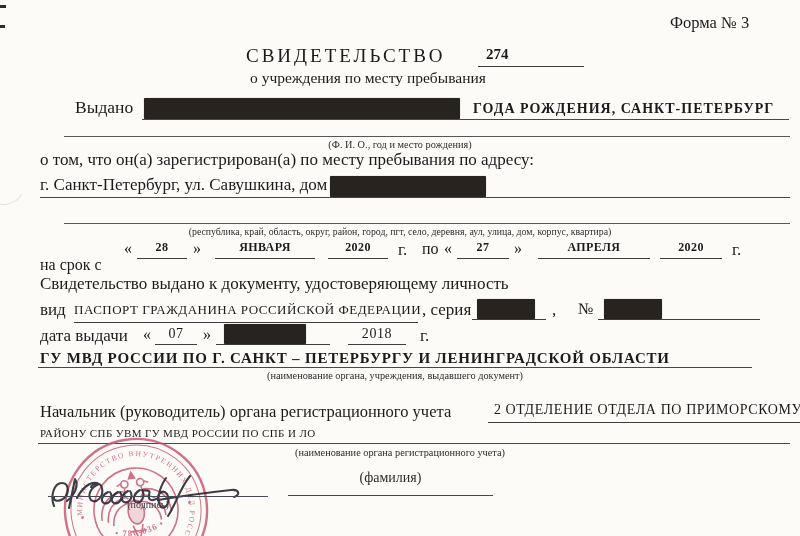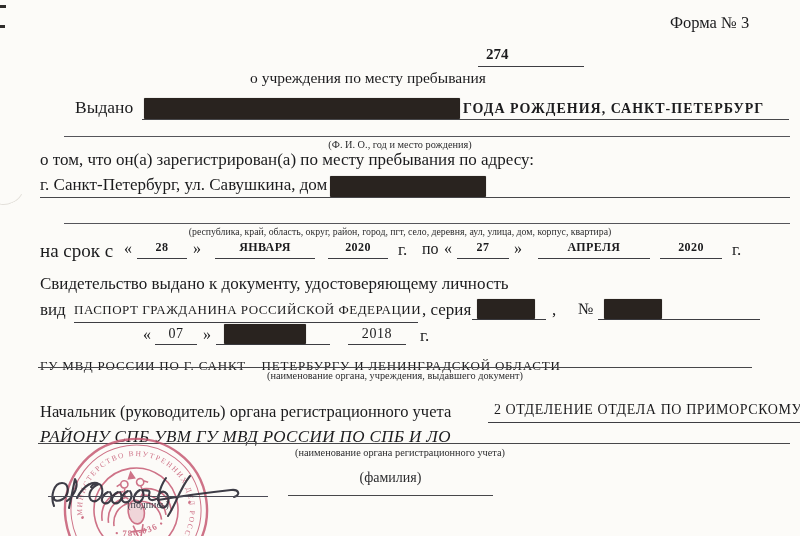--- a/index.html
+++ b/index.html
@@ -27,39 +27,40 @@
 </head>
 <body>
 
 <div class="page">
 
   <div class="speck" style="left:0;top:5px;width:6px;height:3px;"></div>
   <div class="speck" style="left:0;top:25px;width:5px;height:3px;"></div>
   <div class="swirl" style="left:-8px;top:182px;"></div>
 
   <div class="abs lbl" style="left:670px;top:13px;font-size:16.5px;">Форма № 3</div>
+  <div class="abs" style="left:246px;top:45px;font-size:19px;letter-spacing:3px;white-space:nowrap;">СВИДЕТЕЛЬСТВО</div>
   <div class="fld" style="left:478px;top:46px;width:98px;height:20px;text-align:left;padding-left:8px;font-weight:bold;font-size:15px;">274</div>
   <div class="abs" style="left:250px;top:69px;font-size:15.5px;white-space:nowrap;">о учреждения по месту пребывания</div>
 
   <div class="abs lbl" style="left:75px;top:97px;font-size:17.5px;">Выдано</div>
   <div class="redact" style="left:144px;top:98px;width:316px;height:21px;"></div>
-  <div class="abs" style="left:463px;top:101px;font-weight:bold;font-size:14px;letter-spacing:1px;white-space:nowrap;">ГОДА РОЖДЕНИЯ, САНКТ-ПЕТЕРБУРГ</div>
+  <div class="abs" style="left:473px;top:101px;font-weight:bold;font-size:14px;letter-spacing:1px;white-space:nowrap;">ГОДА РОЖДЕНИЯ, САНКТ-ПЕТЕРБУРГ</div>
   <div class="line" style="left:142px;top:119px;width:647px;"></div>
   <div class="line line2" style="left:64px;top:136px;width:726px;"></div>
   <div class="abs lbl" style="left:40px;top:150px;">о том, что он(а) зарегистрирован(а) по месту пребывания по адресу:</div>
 
   <div class="abs cap" style="left:0;top:139px;width:800px;">(Ф. И. О., год и место рождения)</div>
 
   <div class="abs lbl" style="left:40px;top:175px;">г. Санкт-Петербург, ул. Савушкина, дом</div>
   <div class="redact" style="left:330px;top:176px;width:156px;height:21px;"></div>
   <div class="line" style="left:40px;top:197px;width:750px;"></div>
   <div class="line line2" style="left:64px;top:223px;width:726px;"></div>
   <div class="abs cap" style="left:0;top:226px;width:800px;font-size:9.8px;">(республика, край, область, округ, район, город, пгт, село, деревня, аул, улица, дом, корпус, квартира)</div>
 
-  <div class="abs lbl" style="left:40px;top:240px;font-size:19px;">на срок с</div>
+  <div class="abs lbl" style="left:40px;top:256px;font-size:16px;">на срок с</div>
   <div class="abs lbl quote" style="left:124px;top:240px;">«</div>
   <div class="fld val" style="left:137px;top:238px;width:50px;height:18px;padding-top:2px;">28</div>
   <div class="abs lbl quote" style="left:193px;top:240px;">»</div>
   <div class="fld val" style="left:215px;top:238px;width:100px;height:18px;padding-top:2px;">ЯНВАРЯ</div>
   <div class="fld val" style="left:328px;top:238px;width:60px;height:18px;padding-top:2px;">2020</div>
   <div class="abs lbl" style="left:398px;top:240px;">г.</div>
   <div class="abs lbl" style="left:422px;top:240px;font-size:16px;">по</div>
   <div class="abs lbl quote" style="left:444px;top:240px;">«</div>
   <div class="fld val" style="left:457px;top:238px;width:52px;height:18px;padding-top:2px;">27</div>
   <div class="abs lbl quote" style="left:514px;top:240px;">»</div>
@@ -73,36 +74,37 @@
   <div class="abs lbl" style="left:422px;top:300px;">, серия</div>
   <div class="fld" style="left:472px;top:299px;width:74px;height:20px;">
     <div class="redact" style="left:5px;top:0;width:58px;height:20px;"></div>
   </div>
   <div class="abs lbl" style="left:552px;top:300px;">,</div>
   <div class="abs lbl" style="left:578px;top:300px;font-size:16px;">№</div>
   <div class="fld" style="left:598px;top:299px;width:162px;height:20px;">
     <div class="redact" style="left:6px;top:0;width:58px;height:20px;"></div>
   </div>
 
+  <div class="abs lbl" style="left:40px;top:326px;">дата выдачи</div>
   <div class="abs lbl quote" style="left:143px;top:326px;">«</div>
   <div class="fld vallight" style="left:155px;top:324px;width:42px;height:18px;padding-top:2px;">07</div>
   <div class="abs lbl quote" style="left:203px;top:326px;">»</div>
   <div class="fld" style="left:216px;top:324px;width:114px;height:20px;">
     <div class="redact" style="left:8px;top:0;width:82px;height:20px;"></div>
   </div>
   <div class="fld vallight" style="left:348px;top:324px;width:58px;height:18px;padding-top:2px;">2018</div>
   <div class="abs lbl" style="left:420px;top:326px;">г.</div>
 
-  <div class="abs caps" style="left:40px;top:358px;font-size:13px;letter-spacing:.8px;">ГУ  МВД  РОССИИ  ПО  Г. САНКТ – ПЕТЕРБУРГУ  И  ЛЕНИНГРАДСКОЙ ОБЛАСТИ</div>
+  <div class="abs caps" style="left:40px;top:350px;font-size:15px;letter-spacing:.8px;font-weight:bold;">ГУ  МВД  РОССИИ  ПО  Г. САНКТ – ПЕТЕРБУРГУ  И  ЛЕНИНГРАДСКОЙ ОБЛАСТИ</div>
   <div class="line" style="left:38px;top:367px;width:714px;"></div>
   <div class="abs cap" style="left:0;top:370px;width:790px;">(наименование органа, учреждения, выдавшего документ)</div>
 
   <div class="abs lbl" style="left:40px;top:402px;font-size:16.5px;">Начальник (руководитель) органа регистрационного учета</div>
   <div class="fld" style="left:462px;top:400px;width:320px;height:20px;font-size:14px;letter-spacing:.6px;padding-top:2px;margin-left:26px;">2 ОТДЕЛЕНИЕ ОТДЕЛА  ПО ПРИМОРСКОМУ</div>
-  <div class="abs caps" style="left:40px;top:427px;font-size:17px;letter-spacing:.4px;font-style:italic;">РАЙОНУ СПБ УВМ  ГУ  МВД РОССИИ  ПО СПБ  И  ЛО</div>
+  <div class="abs caps" style="left:40px;top:427px;font-size:11px;letter-spacing:.4px;">РАЙОНУ СПБ УВМ  ГУ  МВД РОССИИ  ПО СПБ  И  ЛО</div>
   <div class="line" style="left:38px;top:443px;width:752px;"></div>
   <div class="abs cap" style="left:0;top:447px;width:800px;">(наименование органа регистрационного учета)</div>
 
   <svg class="abs" style="left:46px;top:428px;" width="190" height="170" viewBox="0 0 190 170">
     <g opacity="0.82" transform="rotate(-8 90 82)">
       <circle cx="90" cy="82" r="71" fill="none" stroke="#c4556f" stroke-width="2.4"></circle>
       <circle cx="90" cy="82" r="65" fill="none" stroke="#c4556f" stroke-width="1"></circle>
       <circle cx="90" cy="82" r="42" fill="none" stroke="#c4556f" stroke-width="1.6"></circle>
       <path id="ringPath" d="M 36,82 A 54,54 0 1 1 144,82 A 54,54 0 1 1 36,82" fill="none"></path>
       <text font-size="7.4" font-family="Liberation Serif, serif" fill="#c4556f" letter-spacing="1.6">

